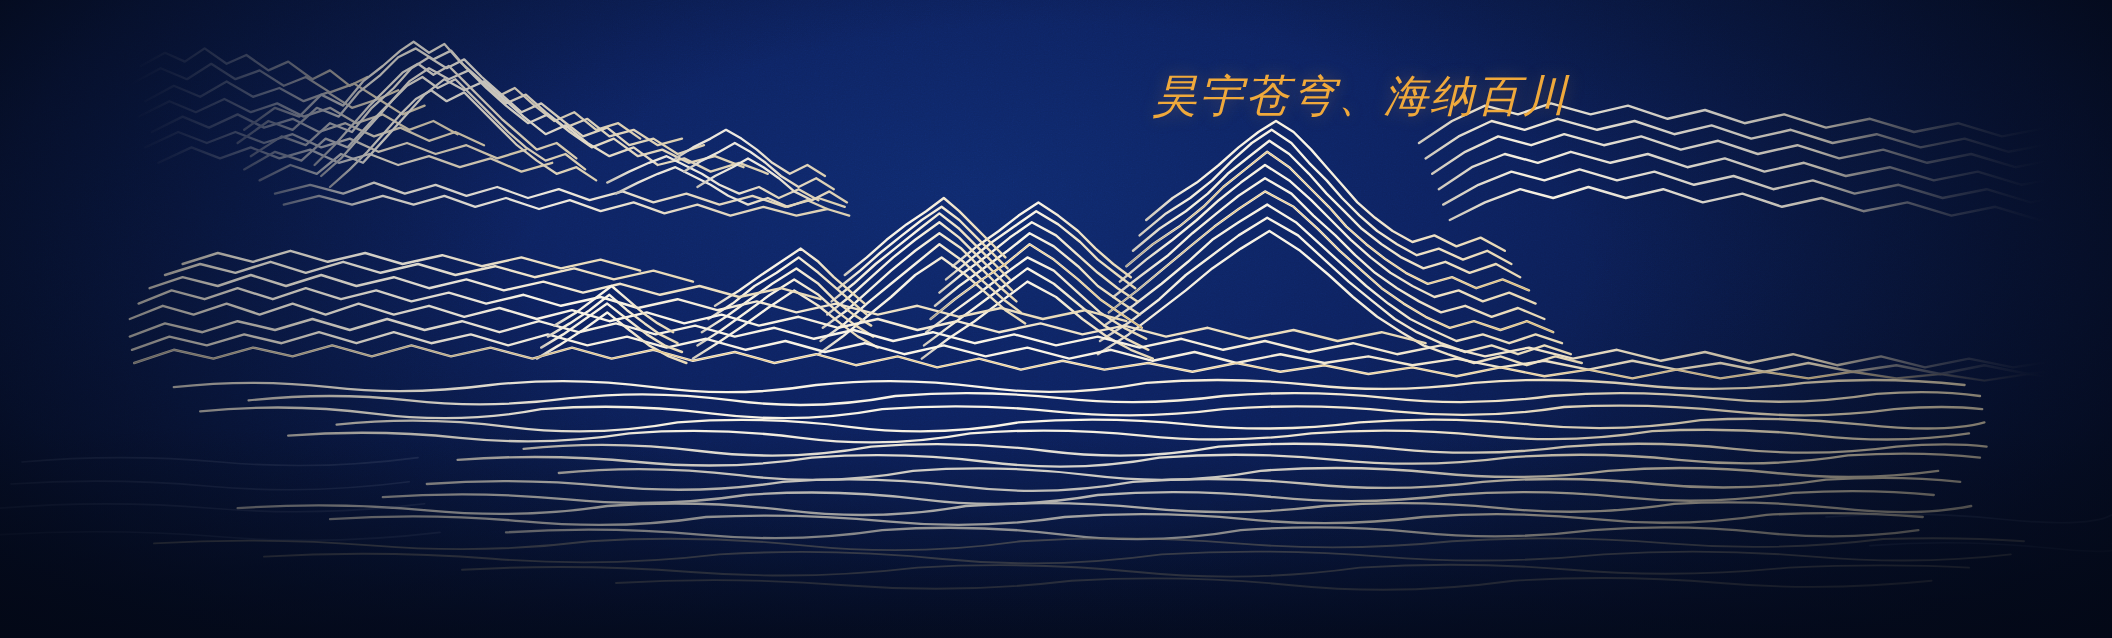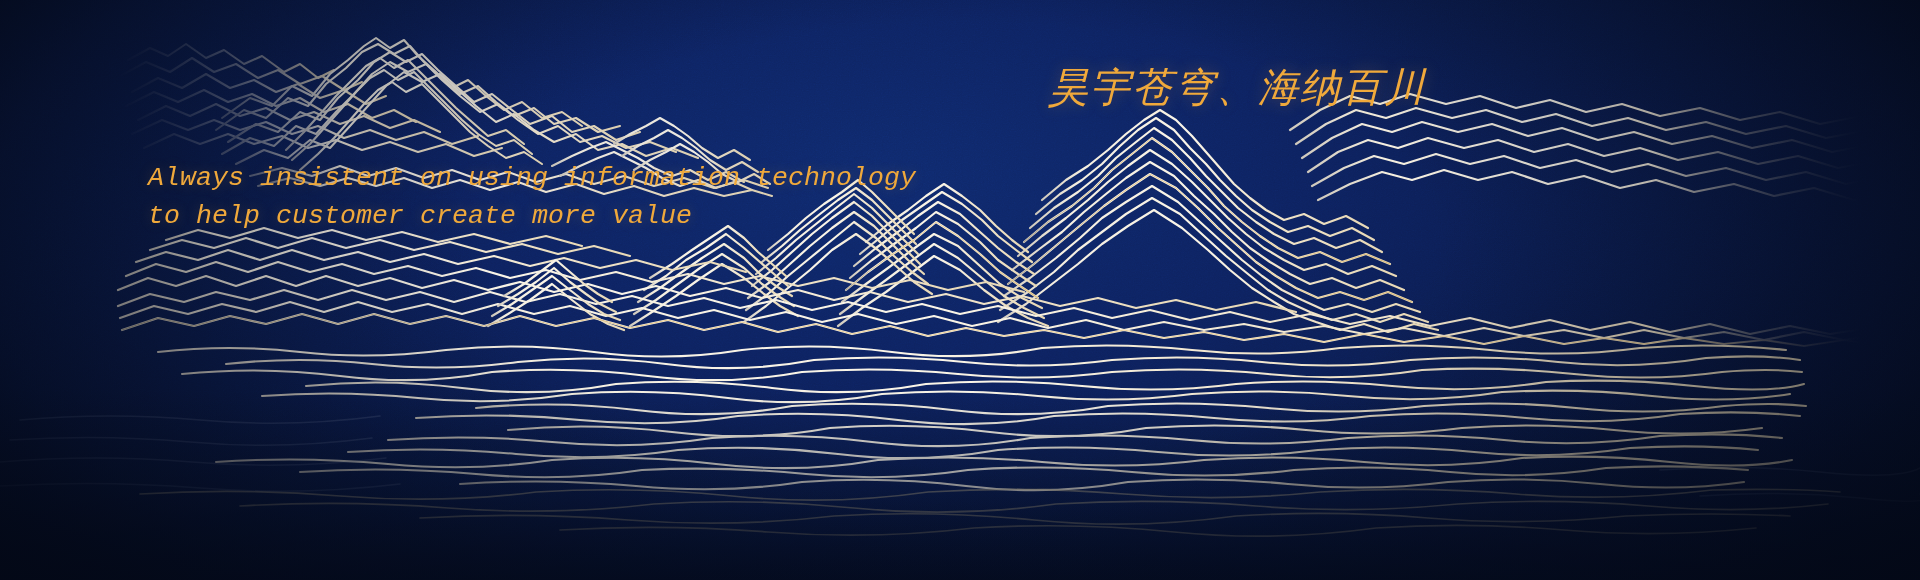--- a/index.html
+++ b/index.html
@@ -1,21 +1,21 @@
 <!DOCTYPE html>
 <html><head>
 <meta charset="utf-8">
 <style>
   html,body{margin:0;padding:0;background:#050e24;}
   *{box-sizing:border-box;}
   #banner{
     position:relative;
     width:1920px;height:580px;
     overflow:hidden;
-    font-family:Liberation Mono, monospace;
+    font-family:Liberation Serif, serif;
     background:#071330;
     padding-left:46px;
   }
   
   .bg-base{
     position:absolute;inset:0;
     background:
       radial-gradient(ellipse 78% 120% at 46% 30%, #0f2a6e 0%, #0d2260 28%, #0a1a48 55%, #071232 76%, #050e24 100%);
   }
   .bg-vignette{
@@ -243,18 +243,14 @@
       <path d="M1700,496 Q1780,490 1860,498 T1920,494"></path>
     </g>
   </svg>
   </div>
 
   <div class="bg-bottomfade"></div>
   <div class="bg-vignette"></div>
 
   <div class="headline-cn">昊宇苍穹、海纳百川</div>
 
-  <div class="tagline">
-    <div>Always insistent on using information technology</div>
-    <div>to help customer create more value</div>
-  </div>
 
 </div>
 
 </body></html>

